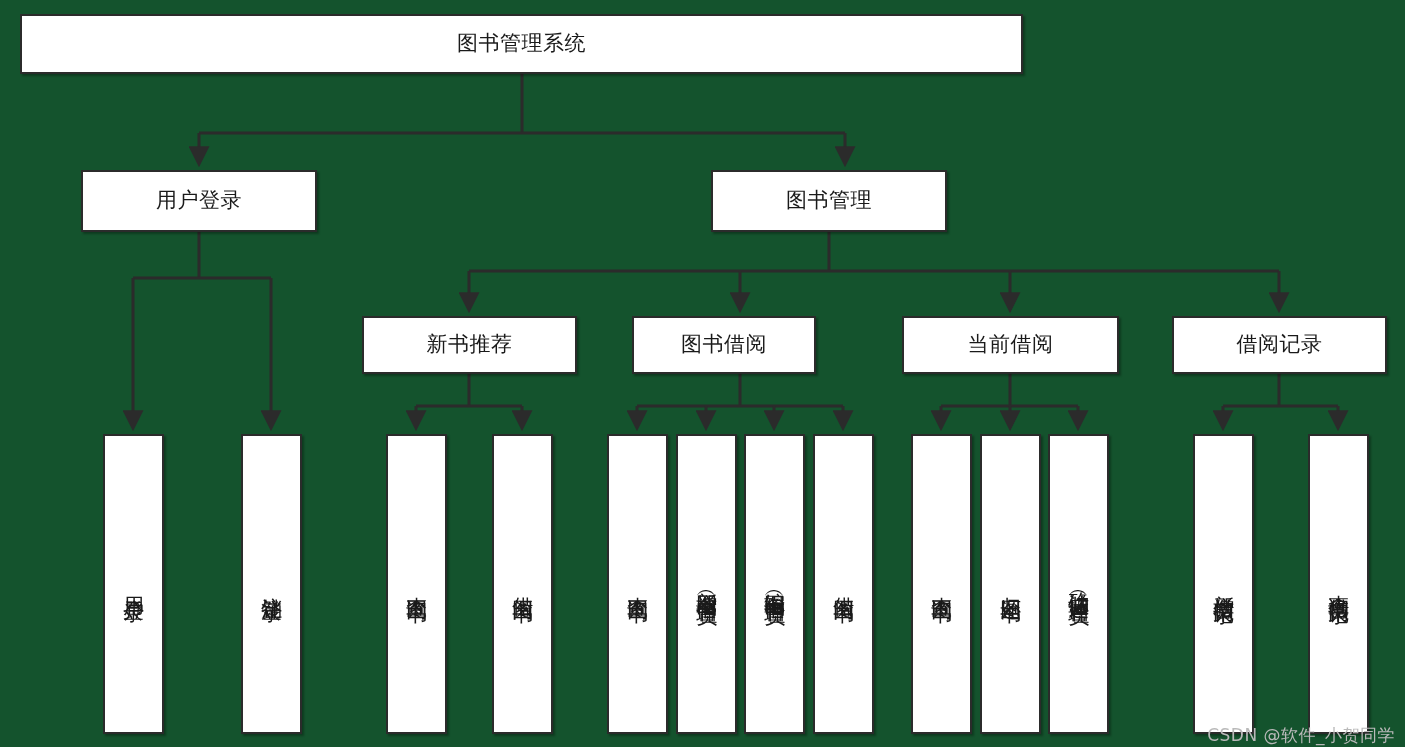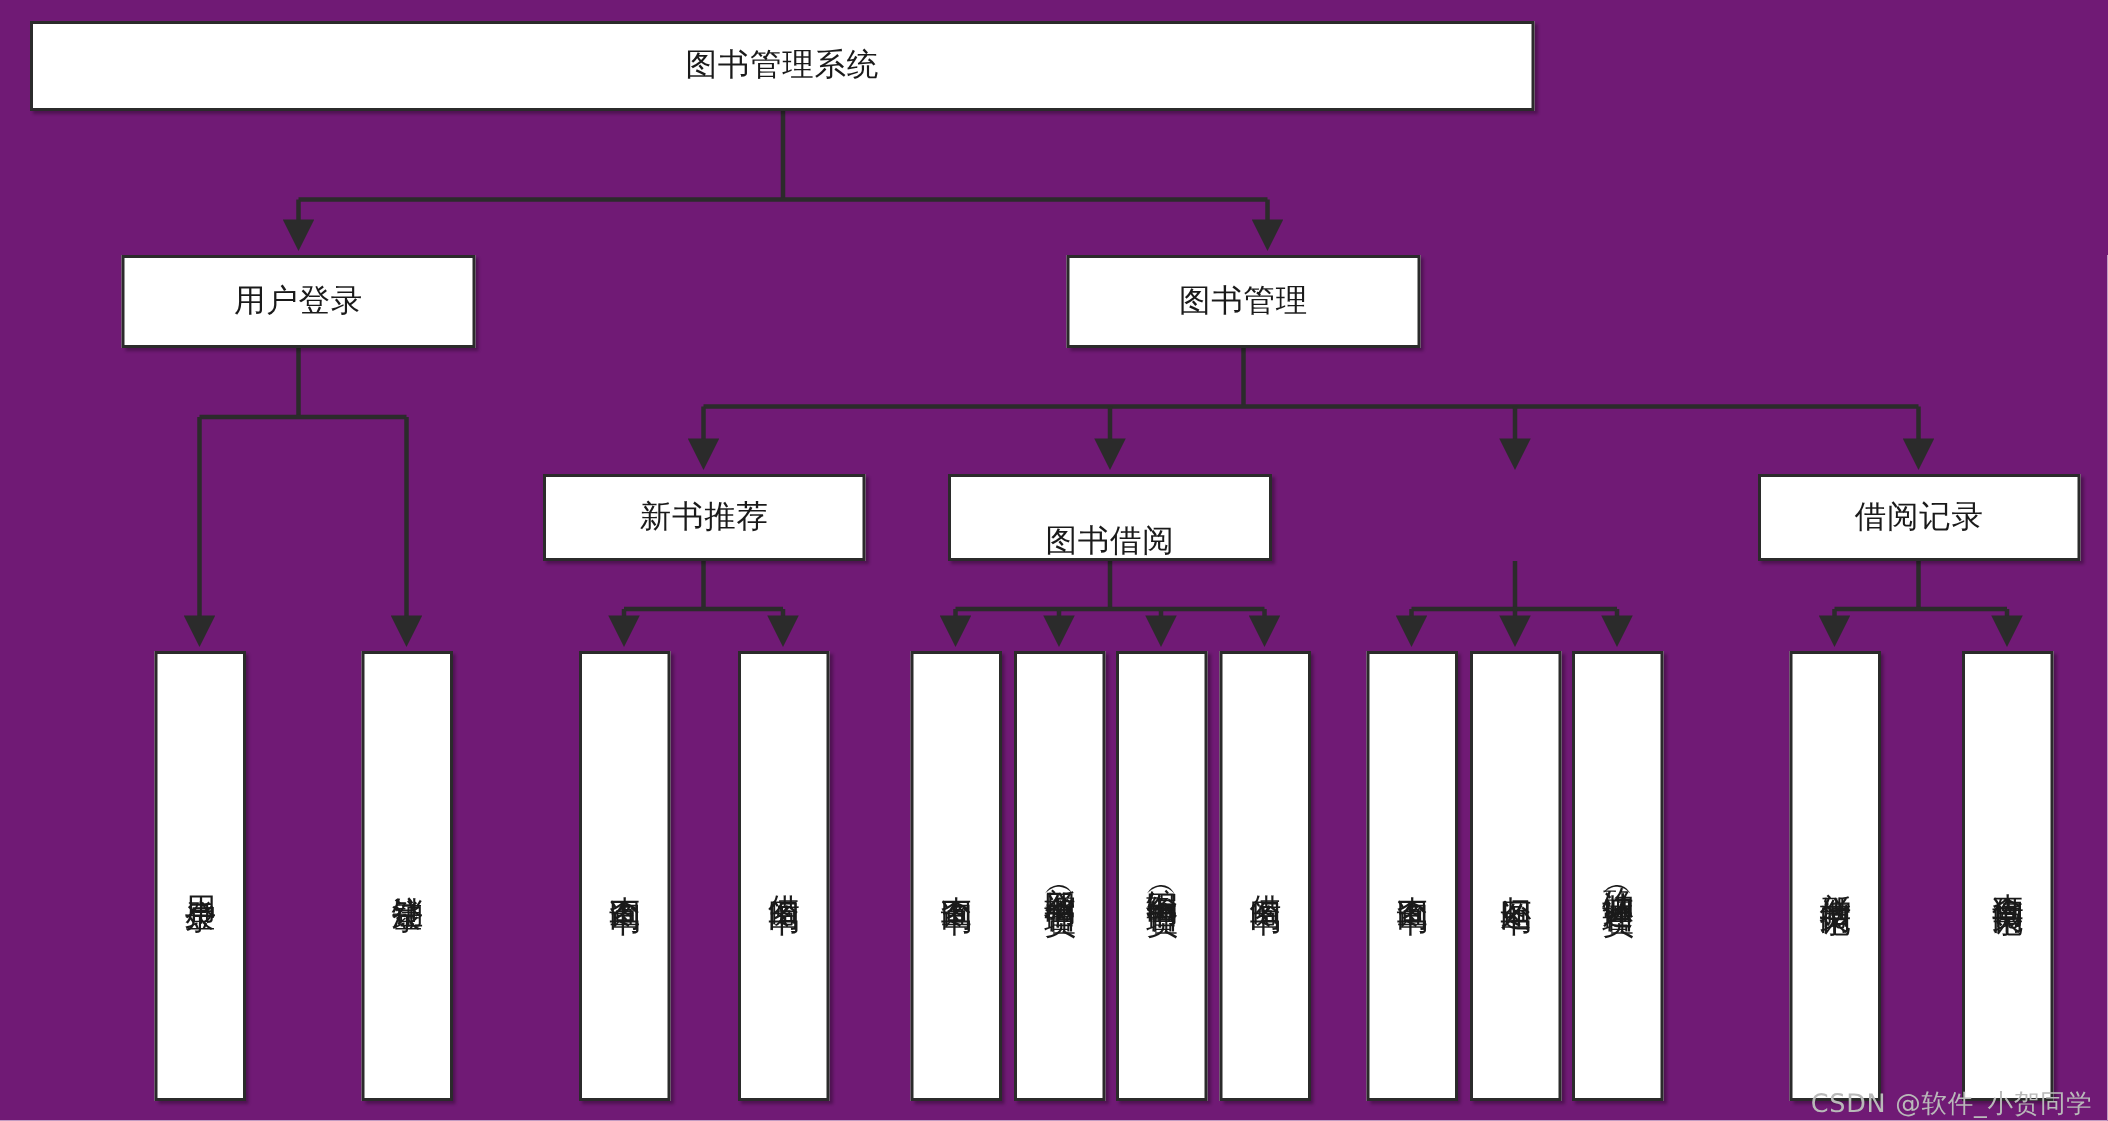--- a/index.html
+++ b/index.html
@@ -7,21 +7,21 @@
     padding: 0;
     background: #ffffff;
   }
   body {
     font-family: "DejaVu Sans", "Liberation Sans", sans-serif;
   }
   #canvas {
     position: relative;
     width: 1405px;
     height: 747px;
-    background: #701a75;
+    background: #14532d;
     overflow: hidden;
   }
   #wires {
     position: absolute;
     left: 0;
     top: 0;
     width: 1405px;
     height: 747px;
   }
   .node {
@@ -129,22 +129,25 @@
   <div class="node horiz" style="left:81px; top:170px; width:236px; height:62px;">
     <span>用户登录</span>
   </div>
   <div class="node horiz" style="left:362px; top:316px; width:215px; height:58px;">
     <span>新书推荐</span>
   </div>
 
   <div class="node horiz" style="left:711px; top:170px; width:236px; height:62px;">
     <span>图书管理</span>
   </div>
-  <div class="node horiz" style="left:632px; top:316px; width:216px; height:58px;align-items:flex-end;">
+  <div class="node horiz" style="left:632px; top:316px; width:184px; height:58px;">
     <span>图书借阅</span>
+  </div>
+  <div class="node horiz" style="left:902px; top:316px; width:217px; height:58px;">
+    <span>当前借阅</span>
   </div>
   <div class="node horiz" style="left:1172px; top:316px; width:215px; height:58px;align-items:center;">
     <span>借阅记录</span>
   </div>
 
   <div class="node vert" style="left:103px; top:434px; width:61px; height:300px;">
     <span class="vtext">用户登录</span>
   </div>
   <div class="node vert" style="left:241px; top:434px; width:61px; height:300px;">
     <span class="vtext">注销登录</span>

